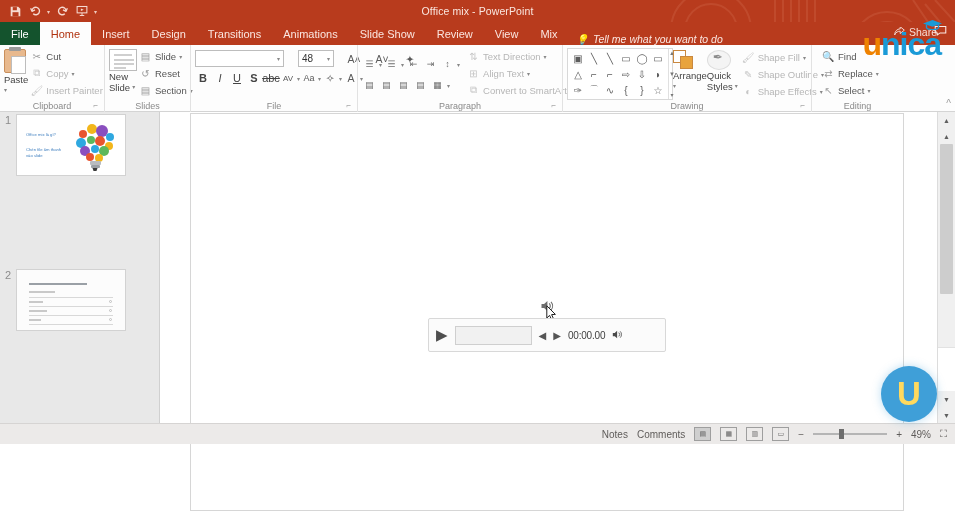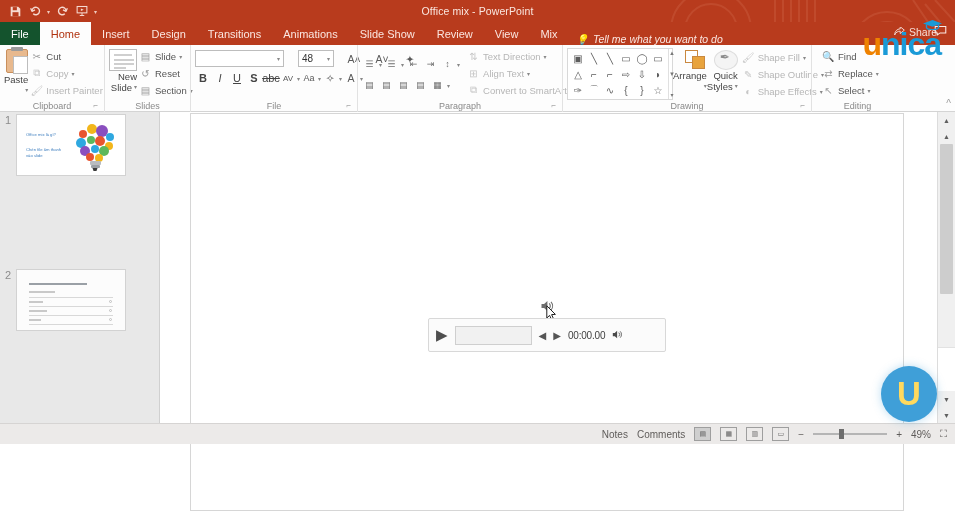--- a/index.html
+++ b/index.html
@@ -67,21 +67,21 @@
   .rgroup { position: relative; height: 67px; padding: 2px 4px 0 4px; display: flex; flex-direction: column; }
   .rgroup + .rgroup { border-left: 1px solid #e2e2e2; }
   .rgroup-body { flex: 1; display: flex; align-items: flex-start; }
   .rgroup-title {
     font-size: 9px; color: #8a8a8a; text-align: center; height: 12px; line-height: 12px;
     position: relative;
   }
   .dlg-launcher { position: absolute; right: 2px; bottom: 0; font-size: 8px; color: #a8a8a8; }
 
   .bigbtn {
-    display: flex; flex-direction: column; align-items: flex-end; justify-content: flex-start;
+    display: flex; flex-direction: column; align-items: flex-start; justify-content: flex-start;
     width: 44px; padding-top: 2px; font-size: 9.5px; color: #444; text-align: center; line-height: 11px;
   }
   .smallrow { display: flex; align-items: center; gap: 3px; font-size: 9.5px; color: #555; height: 17px; padding: 0 2px; white-space: nowrap; }
   .smallrow .gly { font-size: 10px; width: 13px; text-align: center; color: #9a9a9a; }
   .smallrow.dim { color: #b6b6b6; }
   .smallrow.dim .gly { color: #c6c6c6; }
   .caret { font-size: 6px; color: #888; }
   .colstack { display: flex; flex-direction: column; justify-content: center; height: 52px; }
 
   

